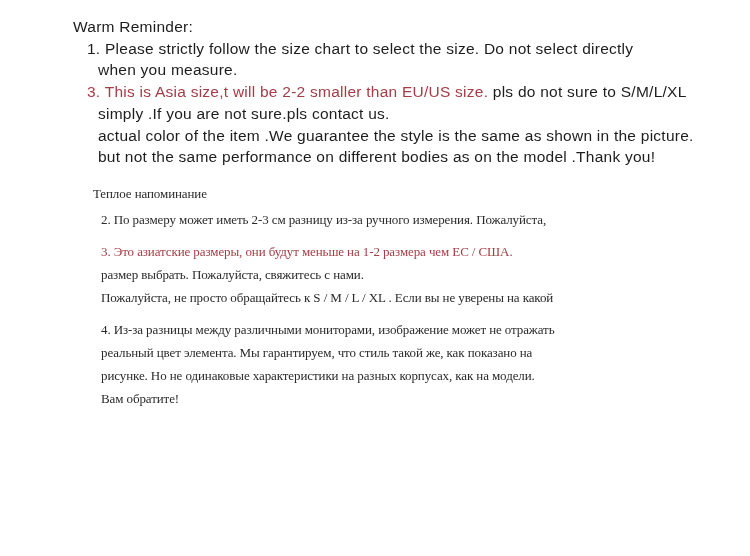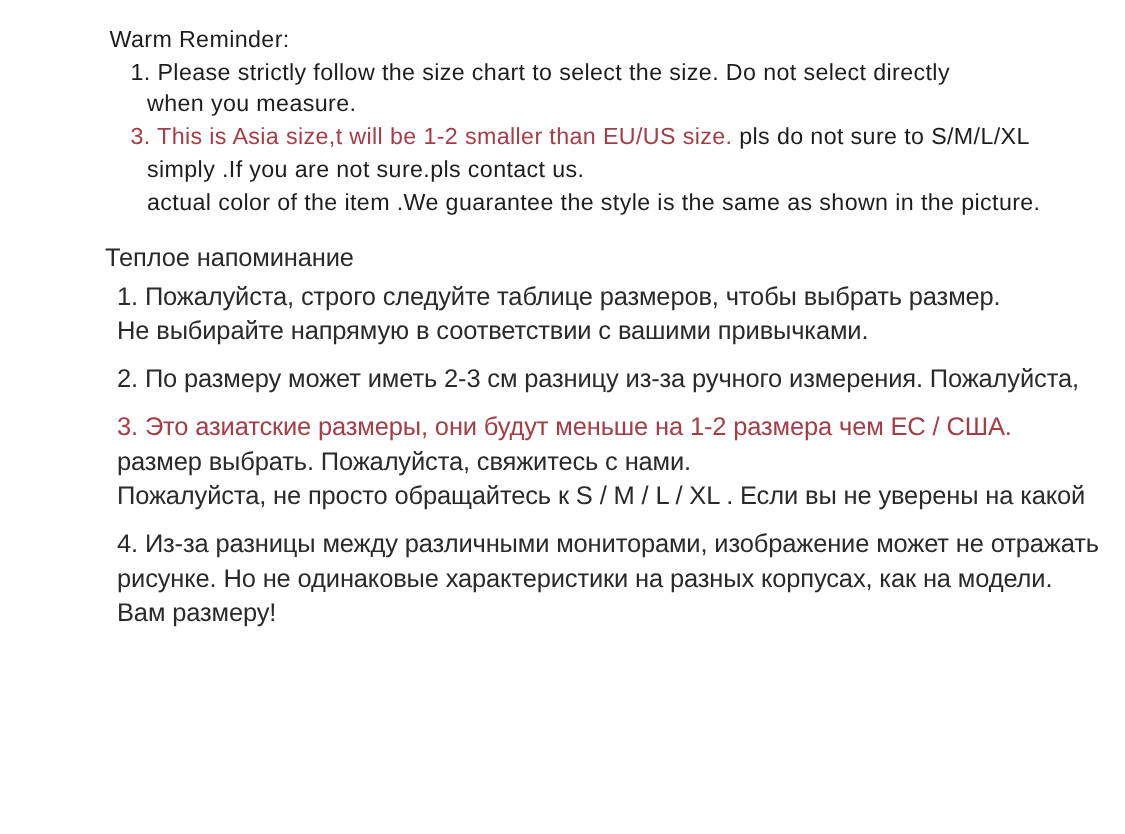--- a/index.html
+++ b/index.html
@@ -30,25 +30,26 @@
     margin-left: 14px;
   }
   .en-section .line {
     white-space: nowrap;
   }
   .en-section .line.cont {
     padding-left: 11px;
   }
   
   .ru-section {
-    padding: 14px 20px 0 70px;
+    padding: 14px 20px 0 93px;
     color: var(--ru-text, #2a2a2a);
-    font-size: 17px;
+    font-size: 13px;
     line-height: 23px;
     letter-spacing: -0.1px;
+    font-family: Liberation Serif, serif;
   }
   .ru-section .heading {
     margin-bottom: 3px;
   }
   .ru-section .items {
     margin-left: 8px;
   }
   .ru-section .item {
     margin-bottom: 9px;
   }
@@ -67,45 +68,43 @@
   <section class="en-section">
     <div class="heading">Warm Reminder:</div>
     <div class="items">
         <div class="item">
           <div class="line first"><span>1. Please strictly follow the size chart to select the size. Do not select directly</span></div>
         </div>
         <div class="item">
           <div class="line cont"><span>when you measure.</span></div>
         </div>
         <div class="item">
-          <div class="line first"><span class="red">3. This is Asia size,t will be 1-2 smaller than EU/US size.</span><span> pls do not sure to S/M/L/XL</span></div>
+          <div class="line first"><span class="red">3. This is Asia size,t will be 2-2 smaller than EU/US size.</span><span> pls do not sure to S/M/L/XL</span></div>
           <div class="line cont"><span>simply .If you are not sure.pls contact us.</span></div>
         </div>
         <div class="item">
           <div class="line cont"><span>actual color of the item .We guarantee the style is the same as shown in the picture.</span></div>
+          <div class="line cont"><span>but not the same performance on different bodies as on the model .Thank you!</span></div>
         </div>
       </div>
   </section>
 
   <section class="ru-section">
     <div class="heading">Теплое напоминание</div>
     <div class="items">
-        <div class="item">
-          <div class="line first"><span>1. Пожалуйста, строго следуйте таблице размеров, чтобы выбрать размер.</span></div>
-          <div class="line cont"><span>Не выбирайте напрямую в соответствии с вашими привычками.</span></div>
-        </div>
         <div class="item">
           <div class="line first"><span>2. По размеру может иметь 2-3 см разницу из-за ручного измерения. Пожалуйста,</span></div>
         </div>
         <div class="item">
           <div class="line first"><span class="red">3. Это азиатские размеры, они будут меньше на 1-2 размера чем ЕС / США.</span></div>
           <div class="line cont"><span>размер выбрать. Пожалуйста, свяжитесь с нами.</span></div>
           <div class="line cont"><span>Пожалуйста, не просто обращайтесь к S / M / L / XL . Если вы не уверены на какой</span></div>
         </div>
         <div class="item">
           <div class="line first"><span>4. Из-за разницы между различными мониторами, изображение может не отражать</span></div>
+          <div class="line cont"><span>реальный цвет элемента. Мы гарантируем, что стиль такой же, как показано на</span></div>
           <div class="line cont"><span>рисунке. Но не одинаковые характеристики на разных корпусах, как на модели.</span></div>
-          <div class="line cont"><span>Вам размеру!</span></div>
+          <div class="line cont"><span>Вам обратите!</span></div>
         </div>
       </div>
   </section>
 
 </div>
 
 </body></html>

